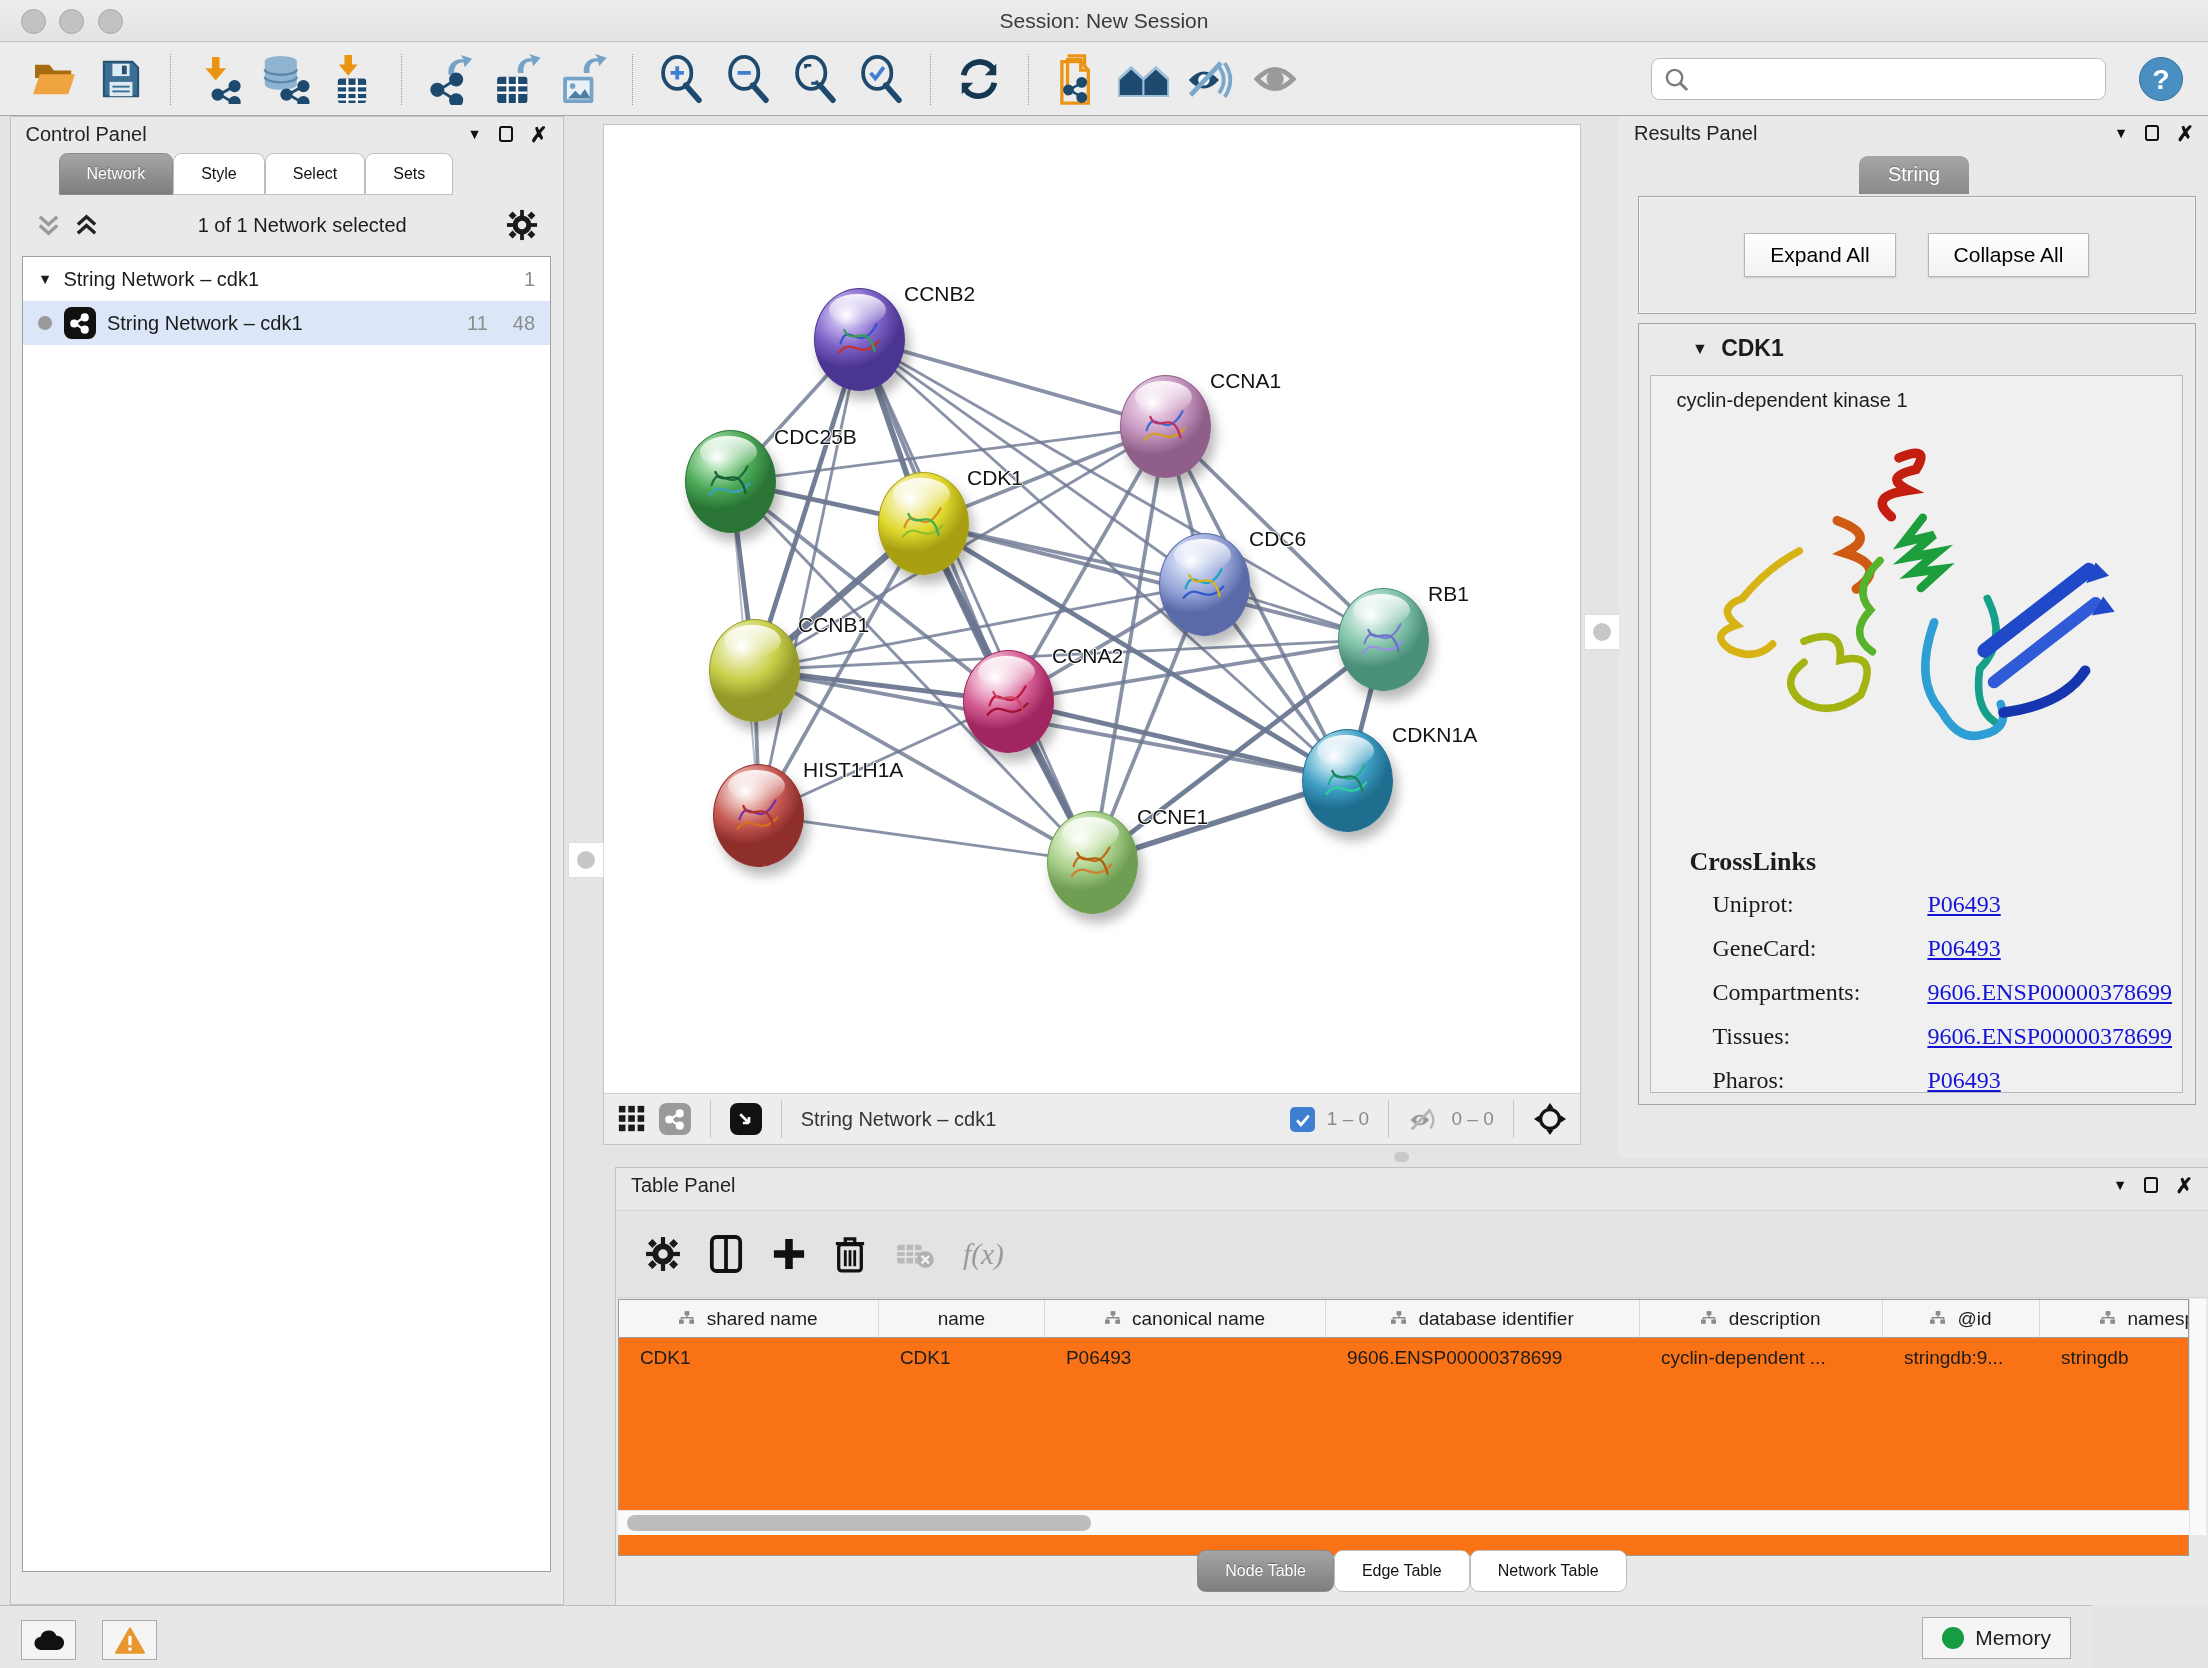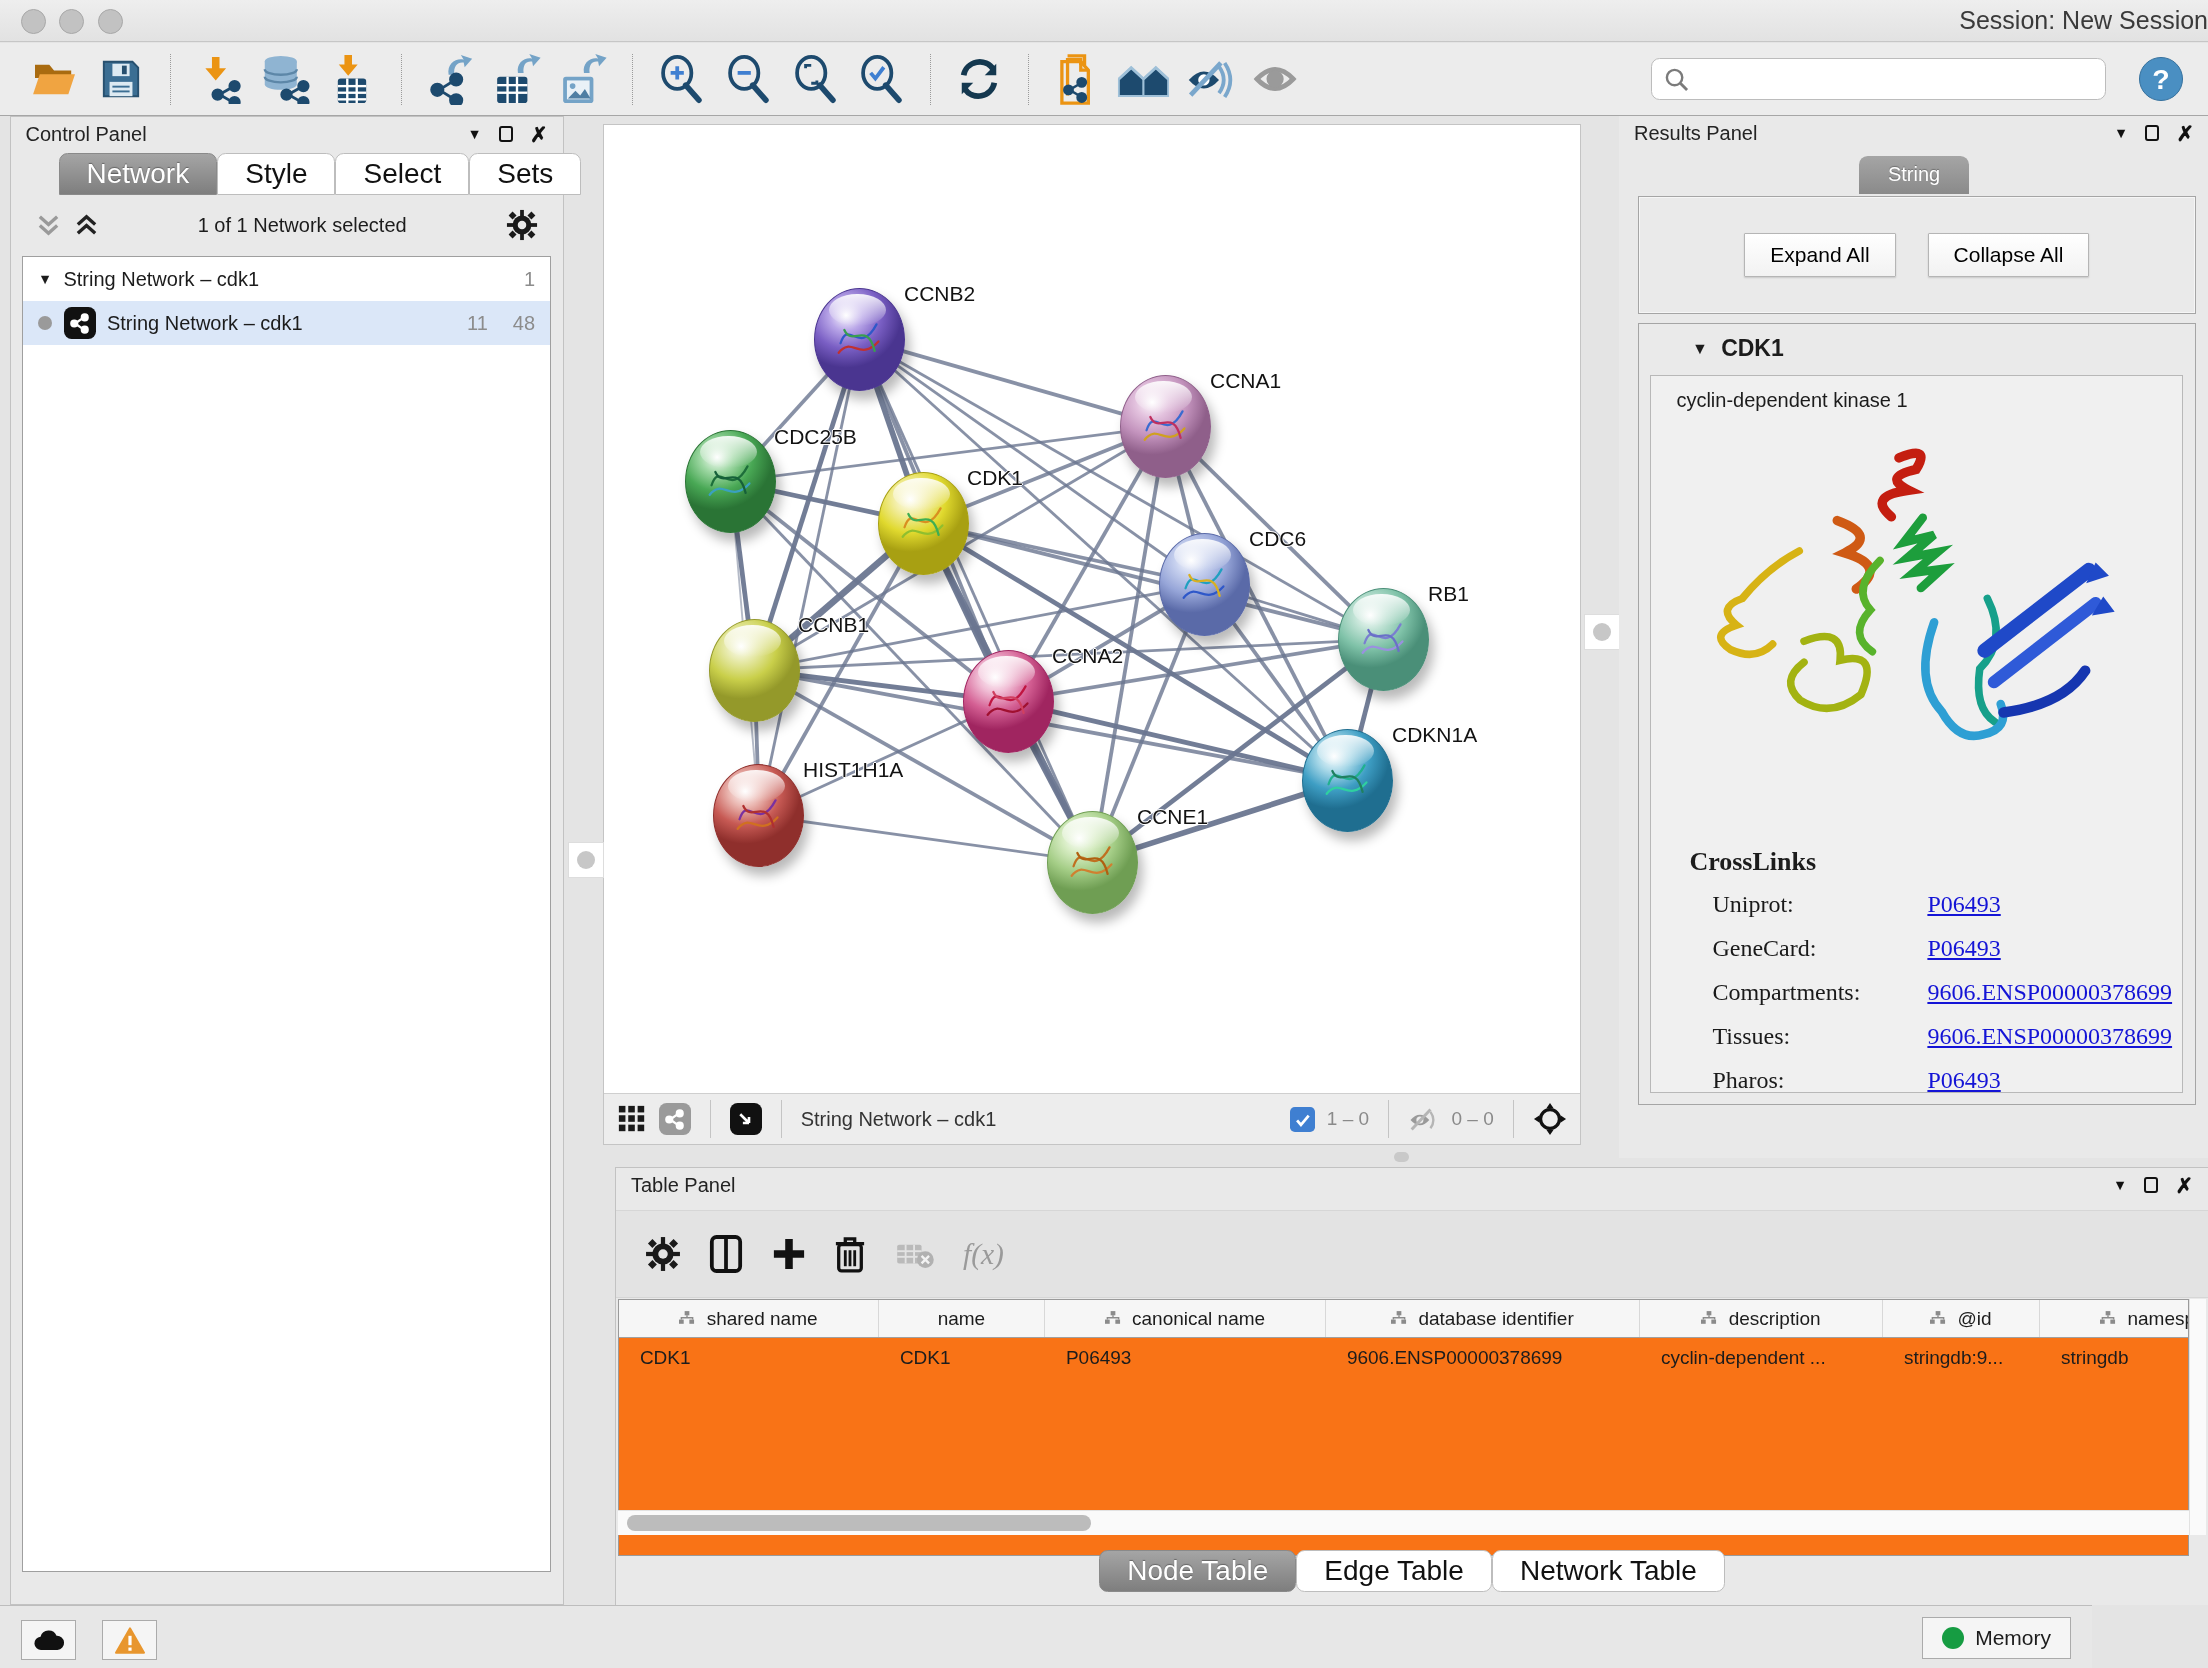--- a/index.html
+++ b/index.html
@@ -6,21 +6,21 @@
   html,body { width:2208px; height:1668px; }
   body { position:relative; overflow:hidden; background:#e4e4e4;
          font-family:"Liberation Sans", sans-serif; color:#1c1c1c; }
 
   
   .titlebar { position:absolute; left:0; top:0; width:2208px; height:42px;
     background:linear-gradient(#eeeeee,#e2e2e2); border-bottom:1px solid #c6c6c6;
     display:flex; align-items:center; }
   .tlights { position:absolute; left:21px; top:8.6px; display:flex; gap:13.3px; }
   .tl { width:25px; height:25px; border-radius:50%; background:#c2c2c2; border:1px solid #a8a8a8; }
-  .wtitle { width:100%; text-align:right; font-size:25px; color:#3a3a3a; }
+  .wtitle { width:100%; text-align:center; font-size:21px; color:#3a3a3a; }
 
   
   .toolbar { position:absolute; left:0; top:43px; width:2208px; height:73px;
     background:#ececec; border-bottom:1px solid #a6a6a6;
     display:flex; align-items:center; padding:0 25px; gap:7.6px; }
   .tbtn { width:59px; height:59px; display:flex; align-items:center; justify-content:center; border-radius:5.7px; }
   .tsep { height:51px; border-left:1.9px dotted #9a9a9a; margin:0 11.4px; }
   .tspacer { flex:1; }
   .searchbox { width:455px; height:42px; background:#fff; border:1px solid #bcbcbc; border-radius:8.6px;
     display:flex; align-items:center; padding:0 11.4px; gap:7.6px; margin-right:25px; }
@@ -29,21 +29,21 @@
     font-weight:bold; display:flex; align-items:center; justify-content:center; border:1px solid #35719e; }
 
   
   .phead { height:34px; display:flex; align-items:center; padding:0 15px; font-size:20px; color:#232323; }
   .phicons { margin-left:auto; display:flex; gap:17px; align-items:center; }
   .icx { font-size:21px; font-weight:bold; color:#111; line-height:1; }
   .icarr { font-size:14.3px; color:#111; line-height:1; }
   .icmax { width:14.3px; height:16px; border:2.4px solid #111; border-radius:2.9px; }
 
   .tab { height:42px; padding:0 27px; background:#fff; border:1px solid #bdbdbd;
-    border-radius:8.6px 8.6px 0 0; font-size:28px; display:flex; align-items:center; color:#111; }
+    border-radius:8.6px 8.6px 0 0; font-size:16px; display:flex; align-items:center; color:#111; }
   .tab.sel { background:linear-gradient(#a5a5a5,#7e7e7e); color:#fff; border-color:#8a8a8a;
     text-shadow:0 -1px 1px rgba(0,0,0,.35); }
 
   
   .cpanel { position:absolute; left:9.5px; top:116px; width:554px; height:1489px;
     background:#e9e9e9; border:1px solid #c2c2c2; }
   .cp-tabs { display:flex; padding-left:48px; margin-top:1.9px; }
   .cp-status { display:flex; align-items:center; height:46px; padding:0 25px; margin-top:7.6px; }
   .cp-status .txt { flex:1; text-align:center; font-size:20px; }
   .treebox { position:absolute; left:11.4px; right:11.4px; top:139px; bottom:32px;

